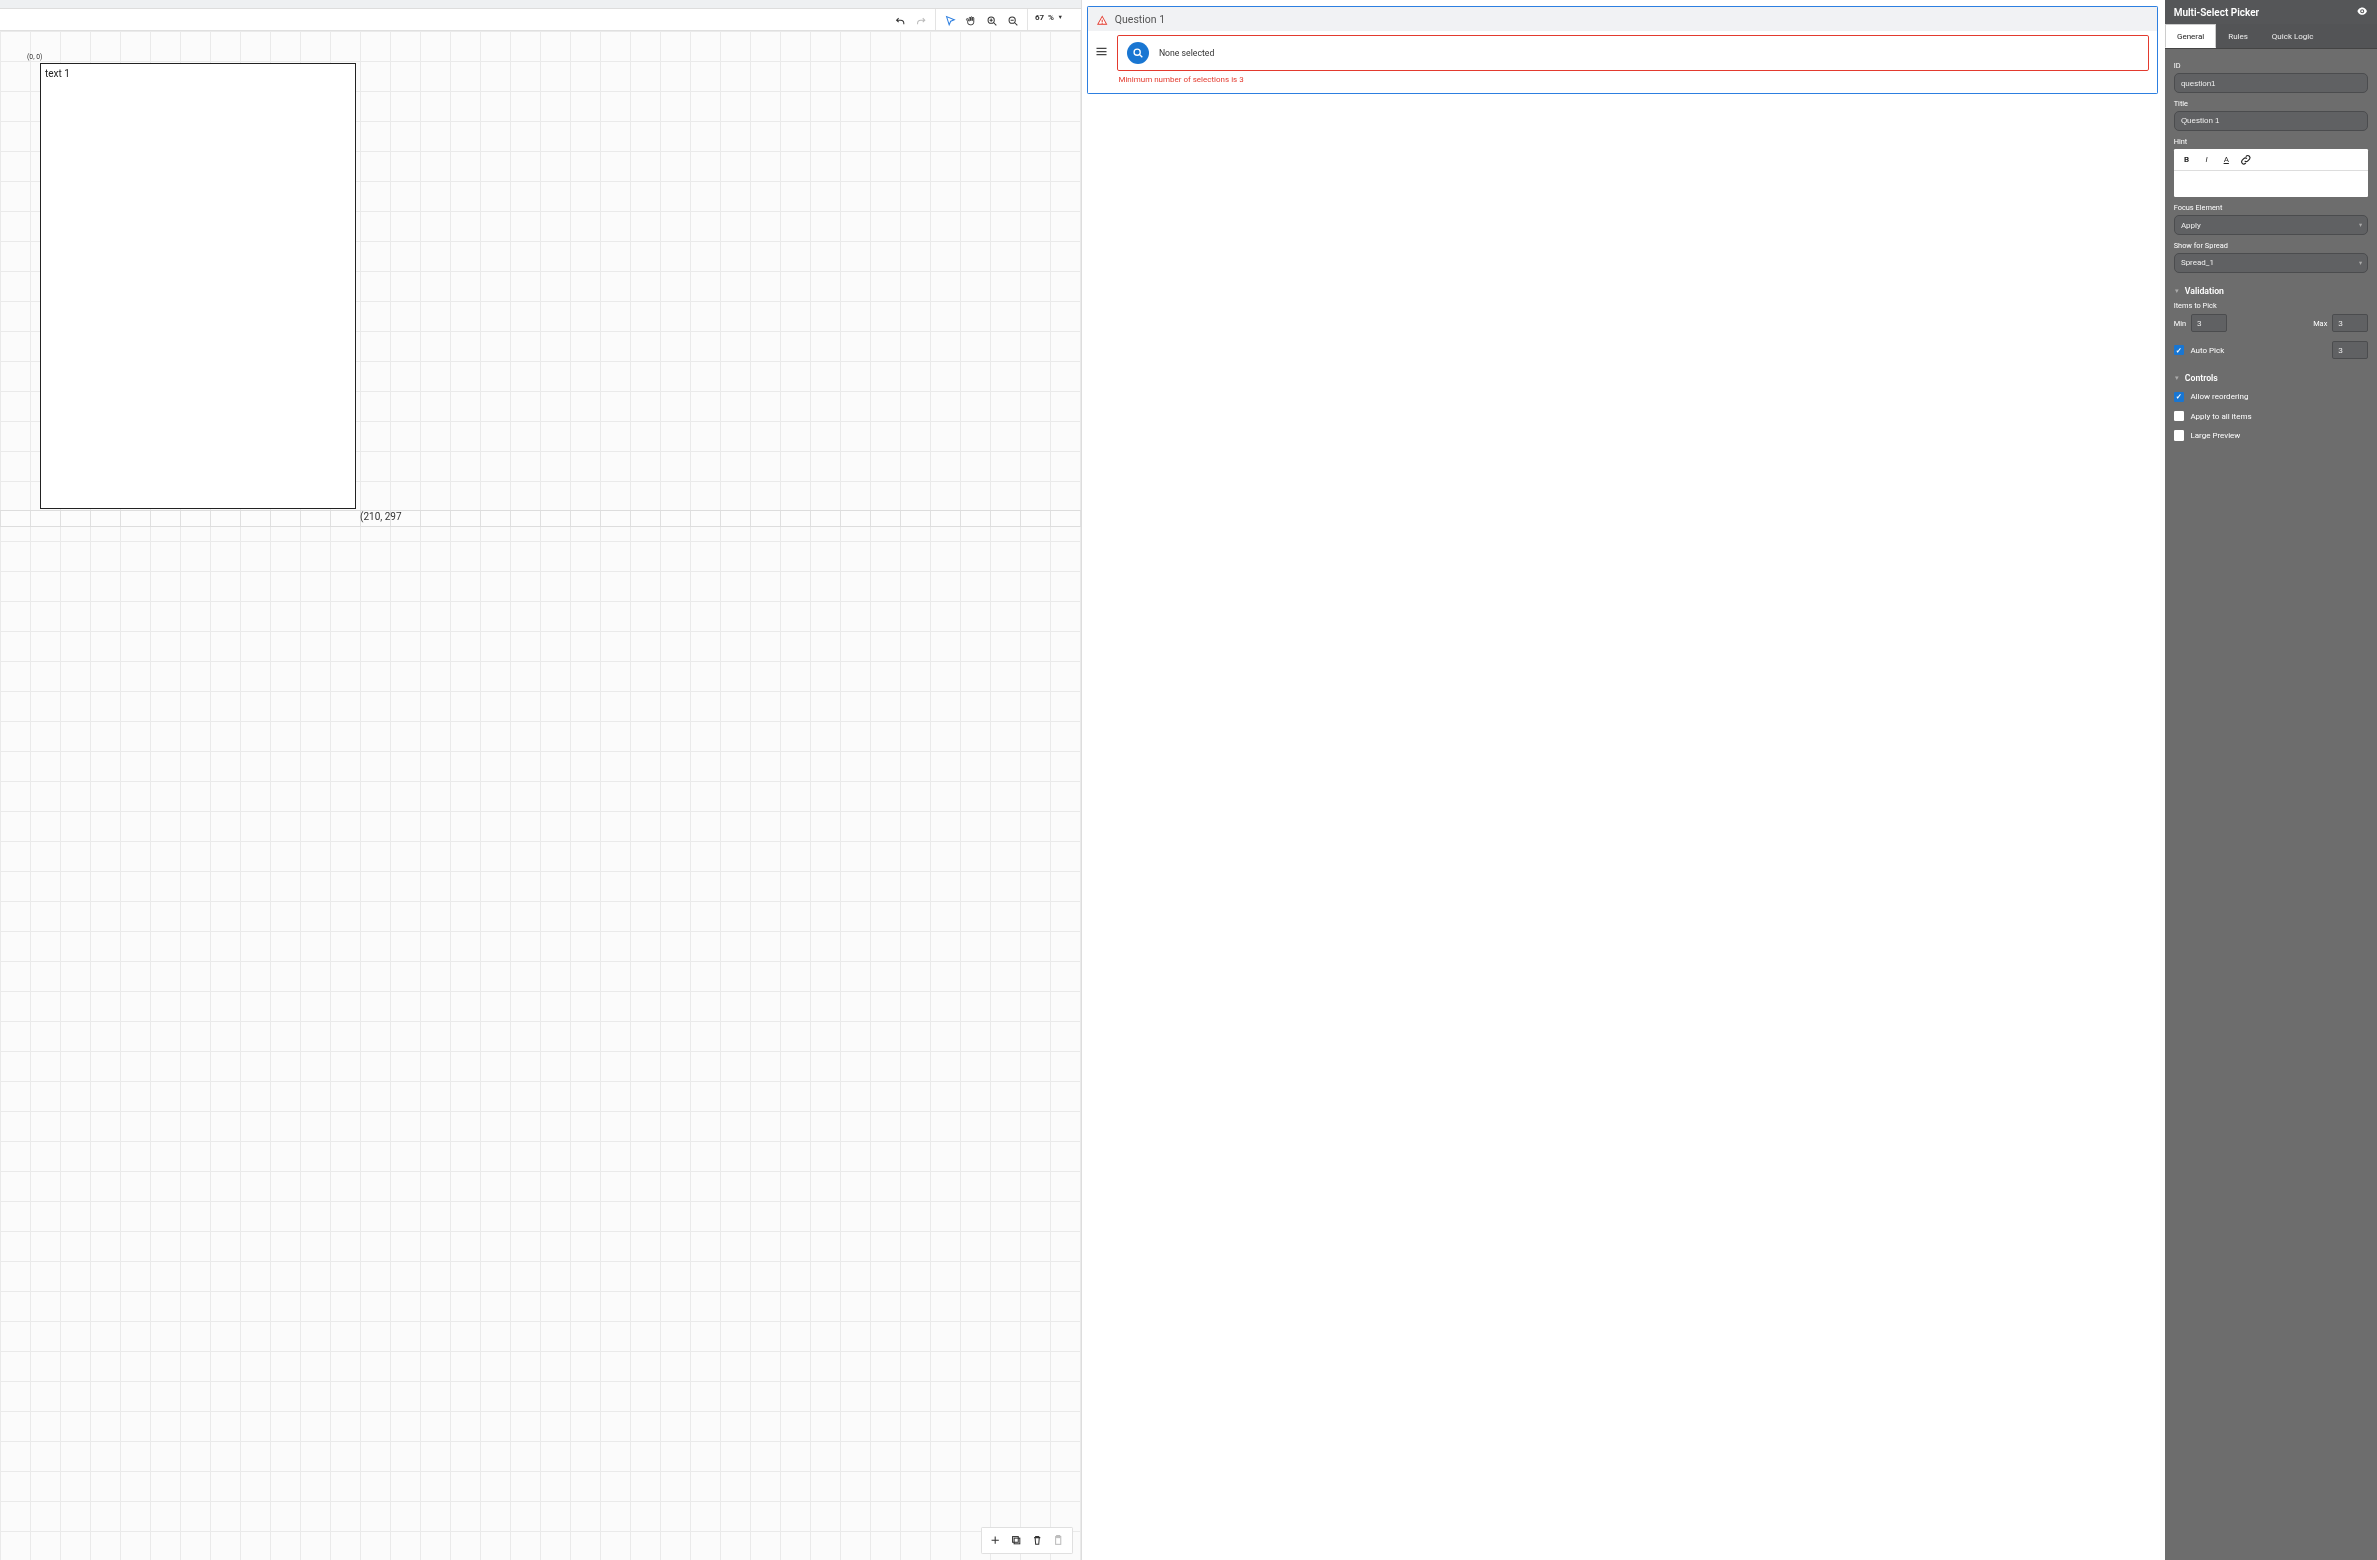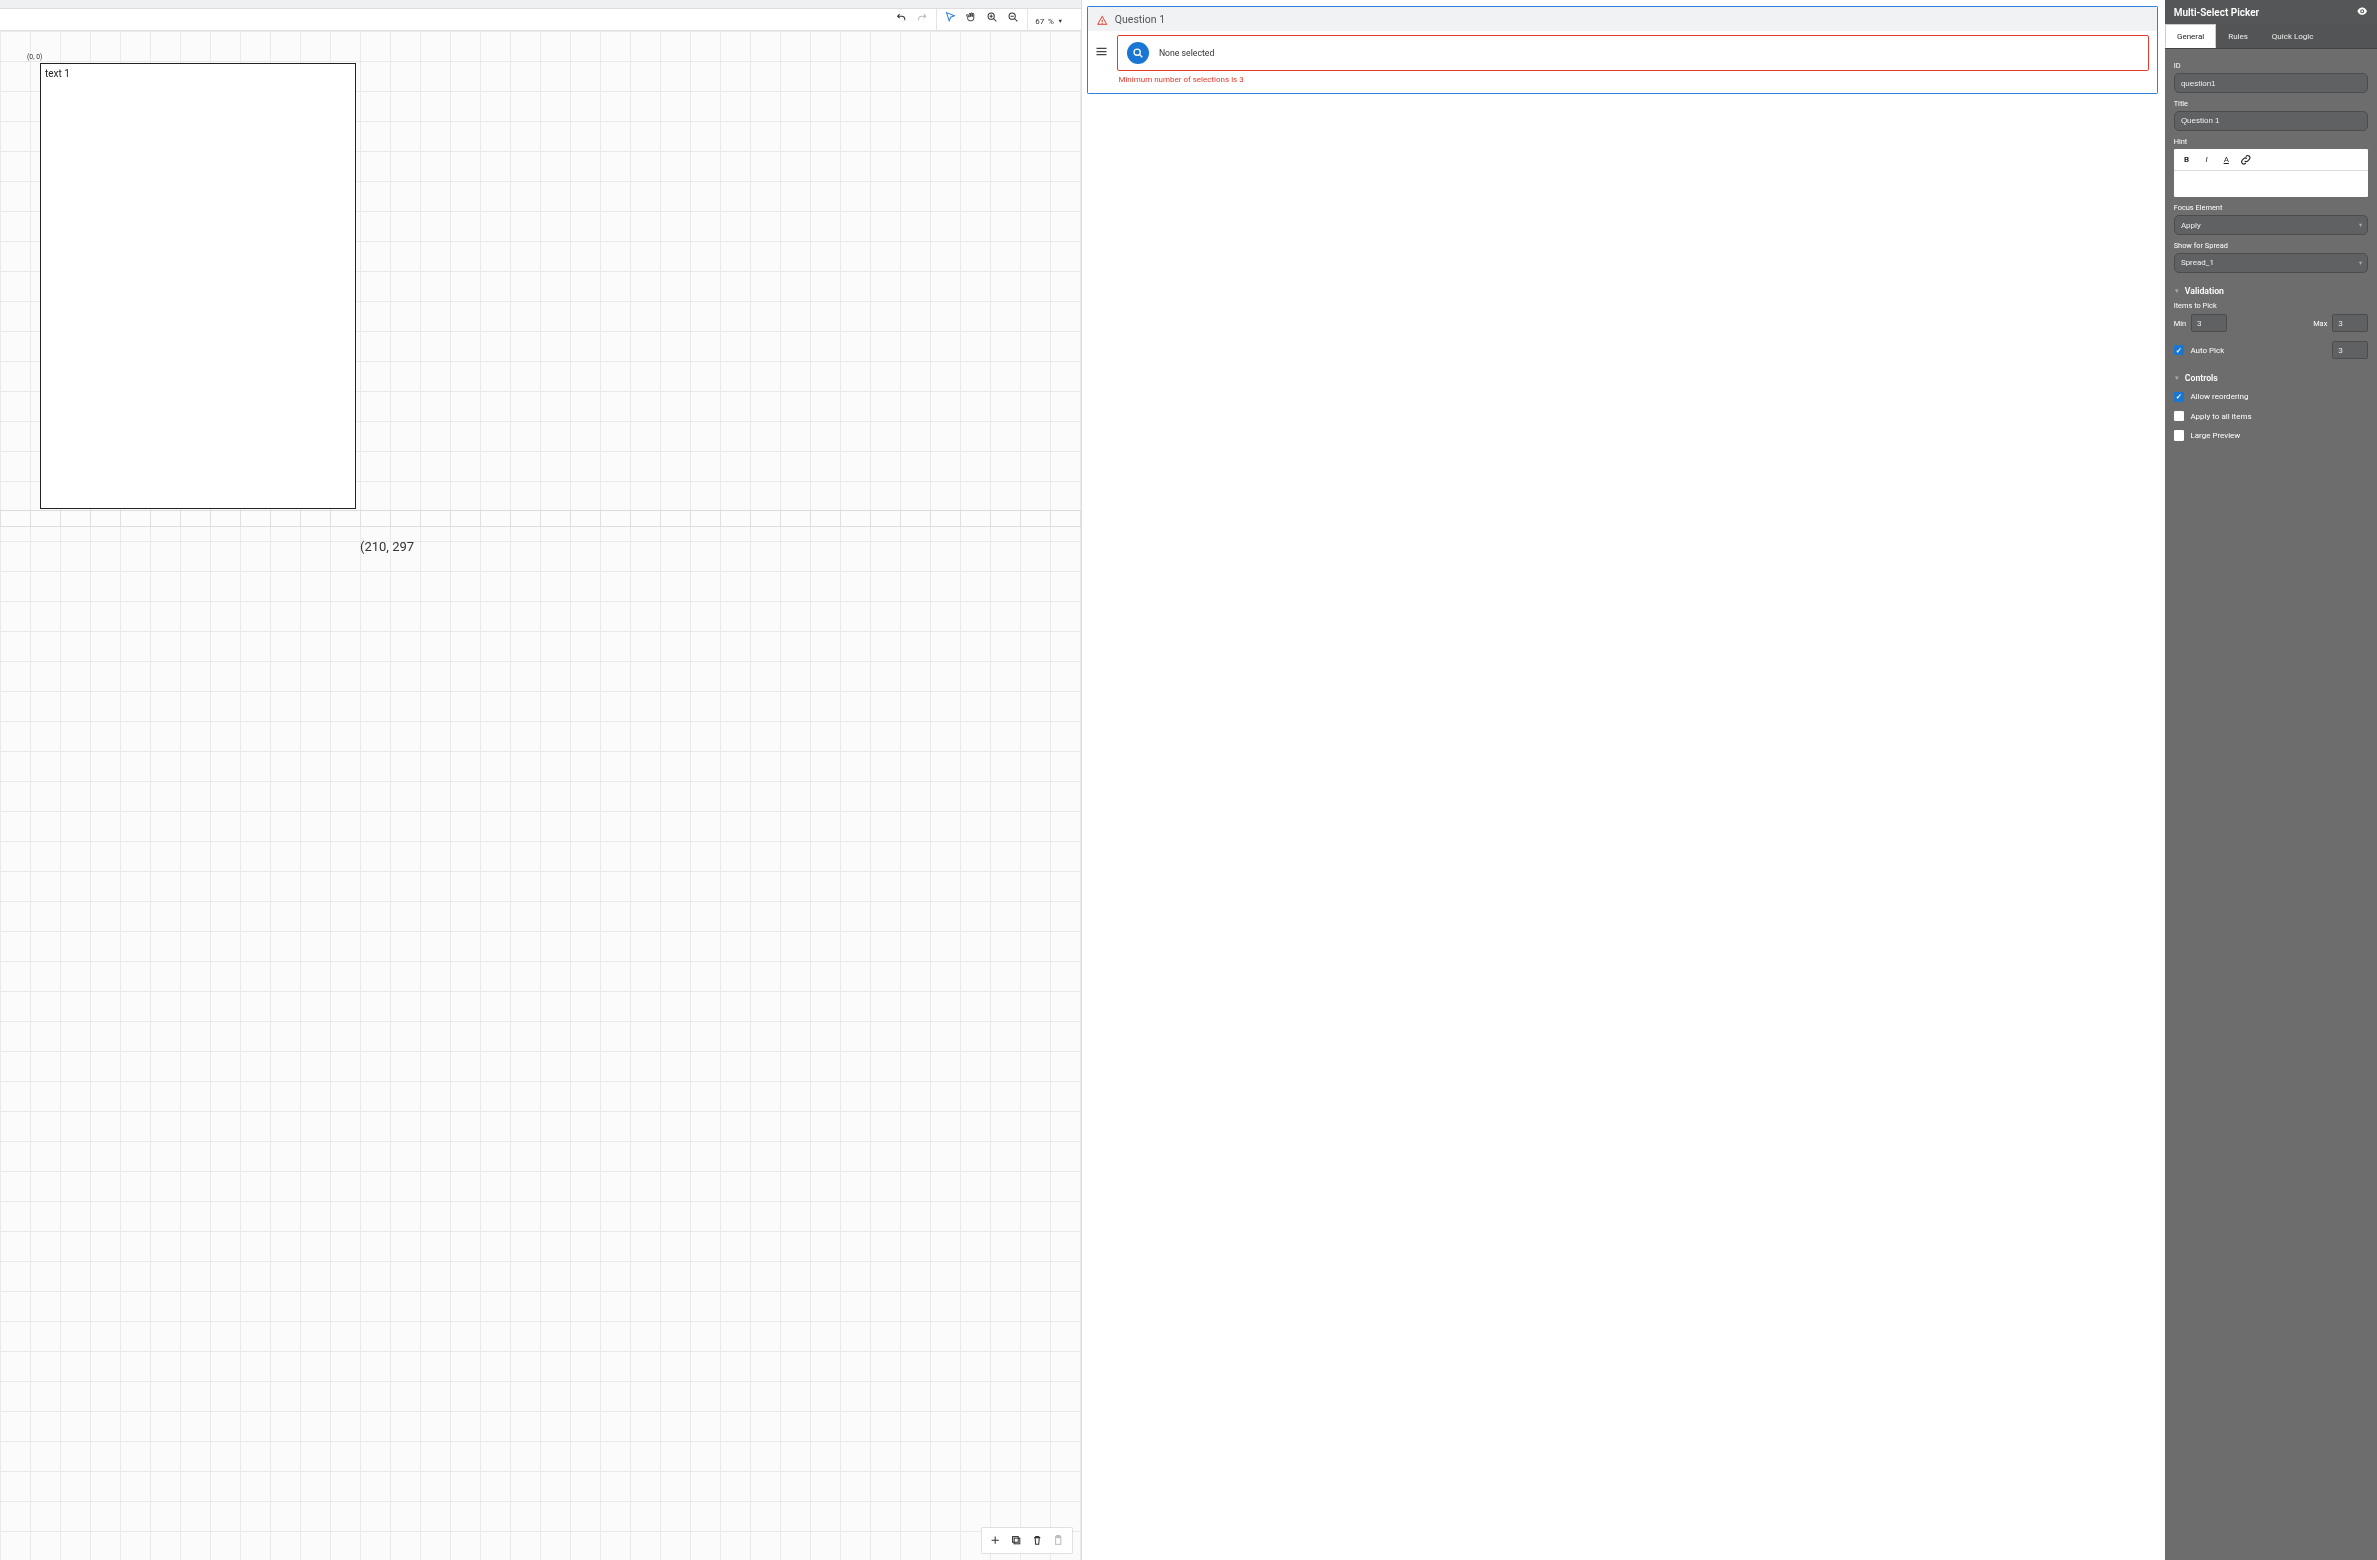--- a/index.html
+++ b/index.html
@@ -33,25 +33,26 @@
       background: #fff;
       border-bottom: 0.6px solid #e0e0e0;
       display: flex;
       justify-content: flex-end;
       align-items: center;
       gap: 0;
       padding-right: 10px;
     }
     .toolbar .tb-group {
       display: flex;
-      align-items: flex-end;
+      align-items: flex-start;
       border-right: 0.6px solid #e3e3e3;
       height: 100%;
       padding: 4px 5px;
       gap: 3.7px;
+      font-weight: bold;
     }
     .toolbar .tb-group:last-child { border-right: none; }
     .tb-btn {
       width: 17.3px;
       height: 17.3px;
       display: flex;
       align-items: center;
       justify-content: center;
       cursor: pointer;
       border-radius: 1.9px;
@@ -96,23 +97,22 @@
       position: absolute;
       left: 27px;
       top: 22px;
       font-size: 6.8px;
       color: #333;
     }
     .coord-br {
       position: absolute;
       left: 360px;
       top: 480px;
-      font-size: 13px;
+      font-size: 10px;
       color: #333;
-      margin-top: 28px;
     }
     .text-label {
       position: absolute;
       left: 45px;
       top: 37px;
       font-size: 10px;
       color: #222;
     }
     .bottom-tb {
       position: absolute;

